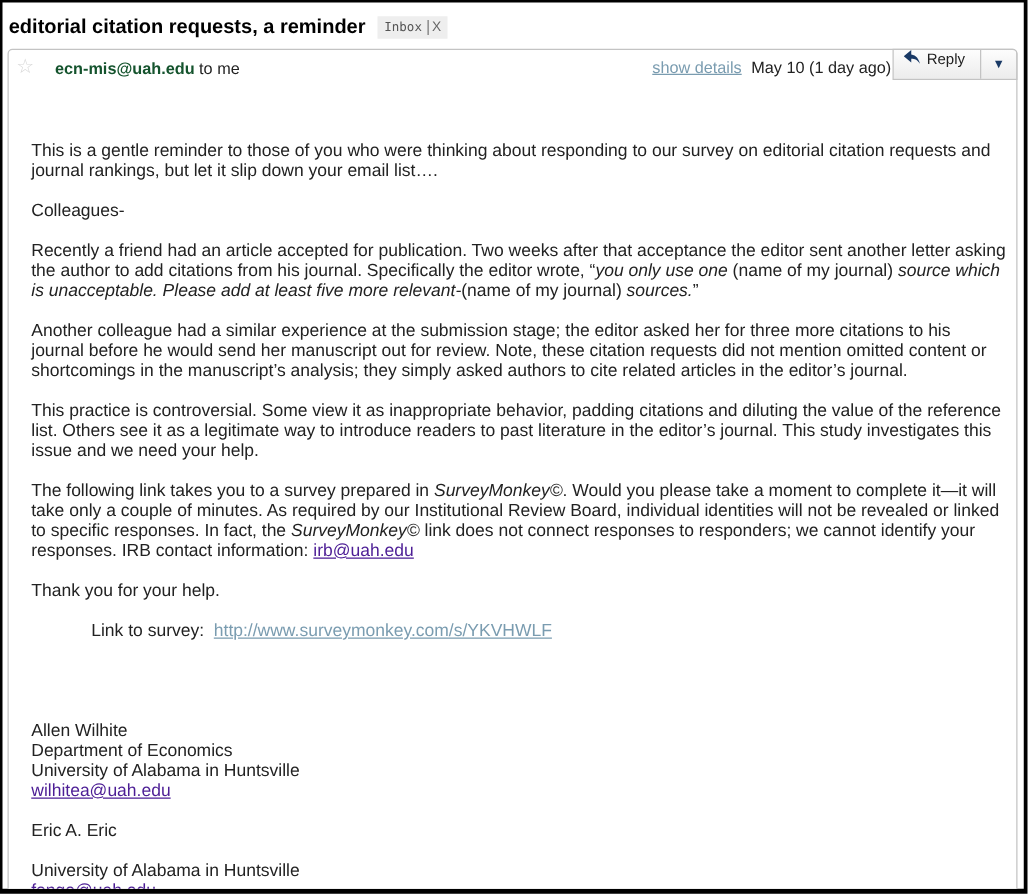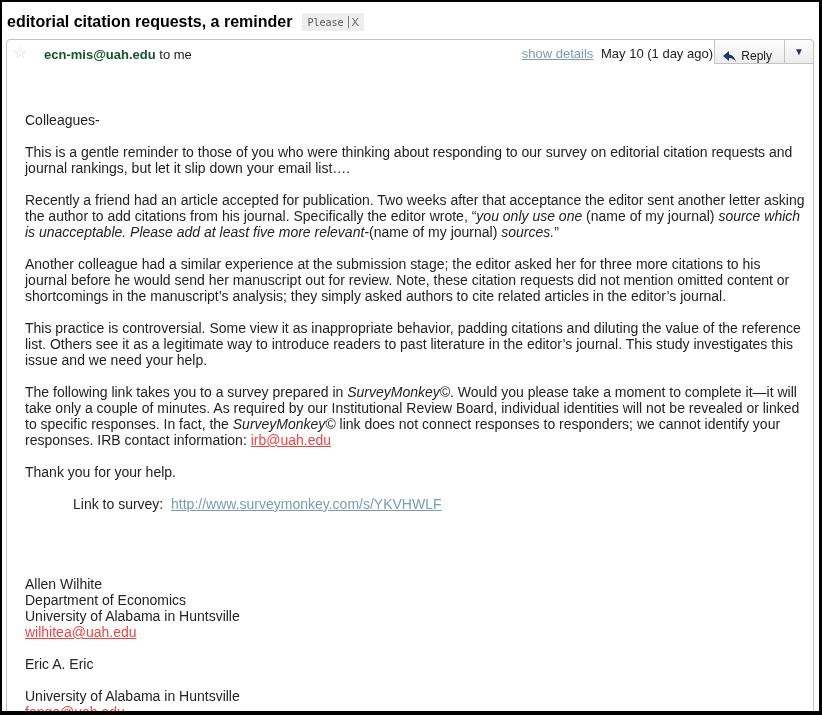--- a/index.html
+++ b/index.html
@@ -27,41 +27,41 @@
     .sender { position: absolute; left: 37px; top: 7px; font-size: 13px; }
     .sender .from { color: #14532d; font-weight: bold; }
     .sender .to { color: #222; }
     .meta { position: absolute; right: 100px; top: 6px; font-size: 13px; }
     .meta .show { color: #7a9cb0; text-decoration: underline; cursor: pointer; }
     .meta .date { color: #222; margin-left: 4px; }
     .reply-group {
       position: absolute; right: -1px; top: -1px; display: flex; height: 23px;
       border: 1px solid #c3c3c3; border-radius: 0 4px 0 0; background: linear-gradient(#fdfdfd, #ececec);
     }
-    .reply-btn { display: flex; align-items: flex-end; padding: 0 12px 0 8px; font-size: 12px; color: #222; cursor: pointer; border-right: 1px solid #c3c3c3; }
+    .reply-btn { display: flex; align-items: flex-start; padding: 0 12px 0 8px; font-size: 12px; color: #222; cursor: pointer; border-right: 1px solid #c3c3c3; }
     .reply-btn svg { margin-right: 4px; }
     .more-btn { width: 28px; display: flex; align-items: center; justify-content: center; font-size: 10px; color: #1a3a66; cursor: pointer; }
     .body {
       position: absolute; left: 18px; top: 72px; width: 780px; font-size: 14px; line-height: 16px; color: #222;
     }
     .body p { margin: 0 0 16px 0; }
-    .body a { color: #ef4444; text-decoration: underline; }
+    .body a { color: #4c1d95; text-decoration: underline; }
     .body a.survey { color: #7a9cb0; }
     .indent { padding-left: 48px; }
     .sig { margin-top: 64px; }
     .sig p { margin: 0 0 16px 0; }
   </style>
 </head>
 <body>
 
 <div class="frame">
   <div class="subject-bar">
     <span class="subject">editorial citation requests, a reminder</span>
     <span class="label-chip">
-      <span>Please</span>
+      <span>Inbox</span>
       <span class="sep"></span>
       <span class="x">X</span>
     </span>
   </div>
 
   <div class="msg-card">
     <span class="star">☆</span>
     <div class="sender">
       <span class="from">ecn-mis@uah.edu</span>
       <span class="to">to me</span>
@@ -76,22 +76,22 @@
           <path d="M6 0 L0 5 L6 10 L6 7 C9 7 11 8 13 11 C12 7 10 4 6 3.5 Z" fill="#1a3a66"></path>
         </svg>
         <span>Reply</span>
       </div>
       <div class="more-btn">
         <span>▼</span>
       </div>
     </div>
 
     <div class="body">
+      <p>This is a gentle reminder to those of you who were thinking about responding to our survey on editorial citation requests and journal rankings, but let it slip down your email list….</p>
       <p>Colleagues-</p>
-      <p>This is a gentle reminder to those of you who were thinking about responding to our survey on editorial citation requests and journal rankings, but let it slip down your email list….</p>
       <p><span>Recently a friend had an article accepted for publication. Two weeks after that acceptance the editor sent another letter asking the author to add citations from his journal. Specifically the editor wrote, “</span><i>you only use one</i><span> (name of my journal) </span><i>source which is unacceptable. Please add at least five more relevant-</i><span>(name of my journal) </span><i>sources.</i><span>”</span></p>
       <p>Another colleague had a similar experience at the submission stage; the editor asked her for three more citations to his journal before he would send her manuscript out for review. Note, these citation requests did not mention omitted content or shortcomings in the manuscript’s analysis; they simply asked authors to cite related articles in the editor’s journal.</p>
       <p>This practice is controversial. Some view it as inappropriate behavior, padding citations and diluting the value of the reference list. Others see it as a legitimate way to introduce readers to past literature in the editor’s journal. This study investigates this issue and we need your help.</p>
       <p><span>The following link takes you to a survey prepared in </span><i>SurveyMonkey©</i><span>. Would you please take a moment to complete it—it will take only a couple of minutes. As required by our Institutional Review Board, individual identities will not be revealed or linked to specific responses. In fact, the </span><i>SurveyMonkey©</i><span> link does not connect responses to responders; we cannot identify your responses.  IRB contact information:  </span><a>irb@uah.edu</a></p>
       <p>Thank you for your help.</p>
       <p class="indent"><span style="white-space:pre">Link to survey:  </span><a class="survey">http://www.surveymonkey.com/s/YKVHWLF</a></p>
 
       <div class="sig">
         <p>
           <span>Allen Wilhite</span><br>

